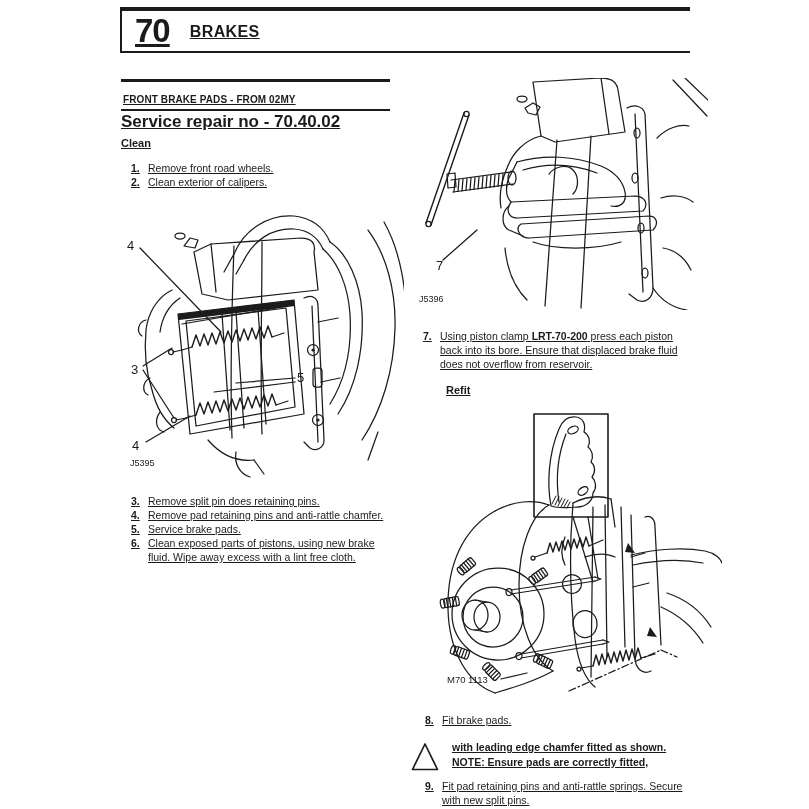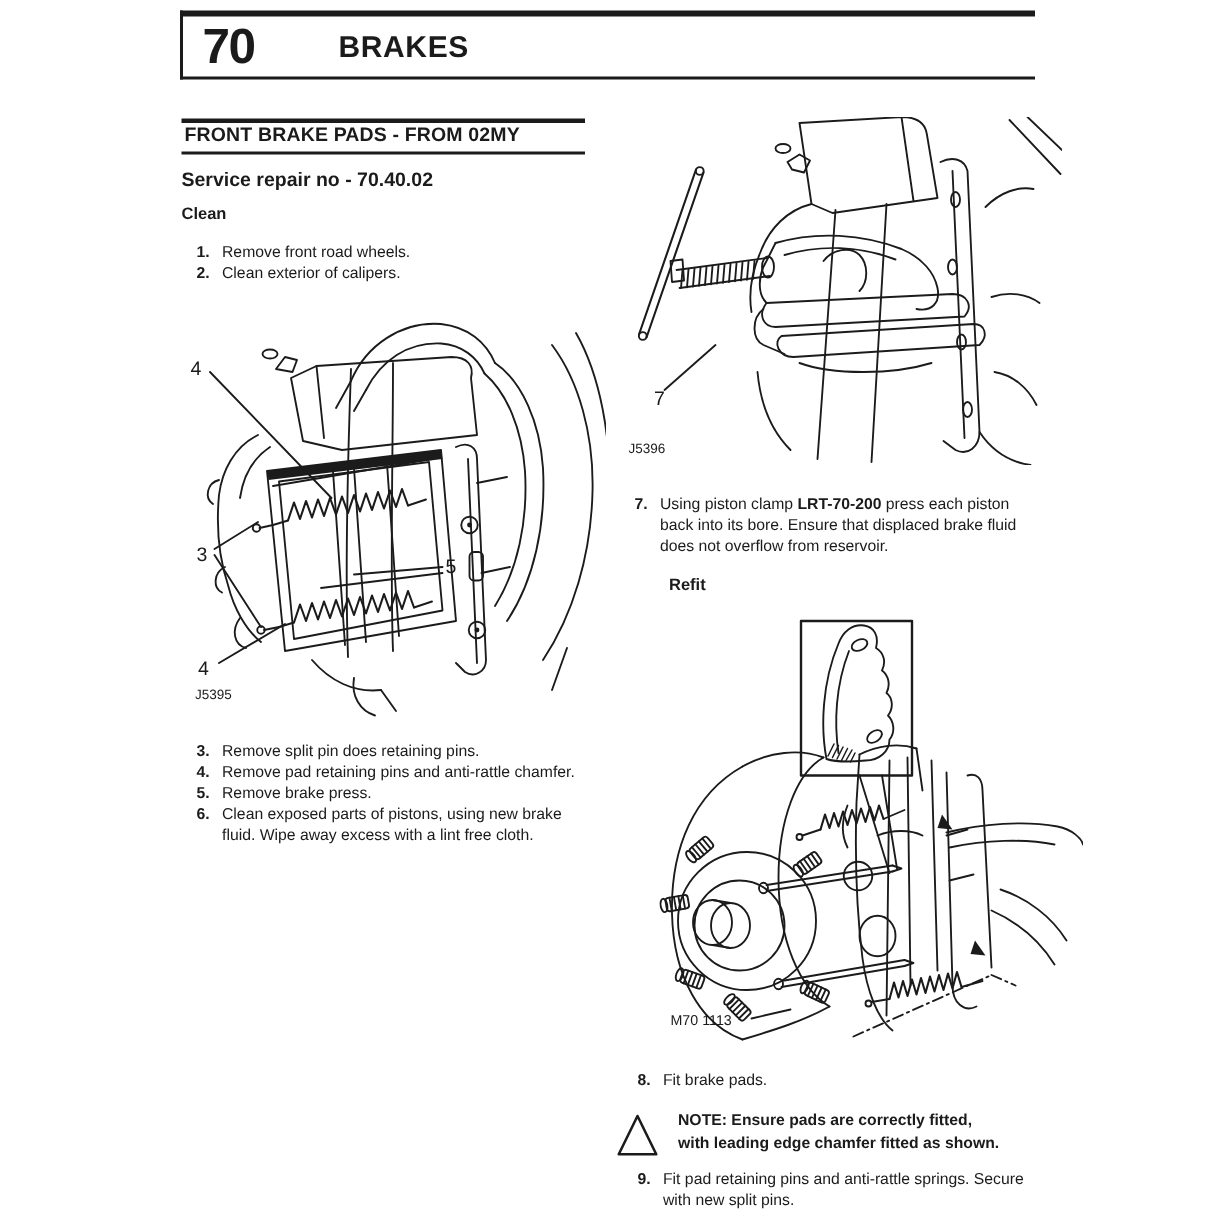--- a/index.html
+++ b/index.html
@@ -1,35 +1,35 @@
 <!DOCTYPE html>
 <html><head>
 <meta charset="utf-8">
 <style>
   html,body{margin:0;padding:0;}
   body{
     width:809px;height:809px;background:#ffffff;position:relative;overflow:hidden;
     font-family:"Liberation Sans","DejaVu Sans",sans-serif;color:#1b1b1b;
   }
-  .abs{position:absolute;}
+  .abs{position:absolute;text-decoration:underline;}
   
   .hdr{
     left:120px;top:7px;width:568px;height:40px;
     border-top:4px solid #1b1b1b;border-bottom:2px solid #1b1b1b;border-left:2px solid #1b1b1b;
     display:flex;align-items:center;
   }
   .hdr .secnum{font-size:33px;font-weight:bold;margin-left:13px;letter-spacing:-1px;line-height:1;padding-bottom:2px;}
-  .hdr .sectitle{font-size:20px;font-weight:bold;margin-left:56px;letter-spacing:.4px;padding-top:2px;text-align:right;}
+  .hdr .sectitle{font-size:16px;font-weight:bold;margin-left:20px;letter-spacing:.4px;padding-top:2px;text-align:right;}
   
   .titleblock{
     left:121px;top:79px;width:267px;
     border-top:3px solid #1b1b1b;border-bottom:2px solid #1b1b1b;
-    padding:0 0 4px 2px;font-size:13px;font-weight:bold;letter-spacing:.1px;
+    padding:12px 0 4px 2px;font-size:10px;font-weight:bold;letter-spacing:.1px;
   }
-  .svcline{left:121px;top:112px;font-size:13px;font-weight:bold;}
+  .svcline{left:121px;top:112px;font-size:17px;font-weight:bold;}
   .subhead{font-size:11px;font-weight:bold;}
   .steps{display:flex;flex-direction:column;}
   .step-row{display:flex;font-size:10.5px;line-height:14px;}
   .step-row .num{font-weight:bold;width:13px;flex:none;margin-right:4px;text-align:left;}
   .step-row .txt{flex:1;}
   .boldtool{font-weight:bold;}
   .note-text{font-size:10.5px;font-weight:bold;line-height:15px;white-space:nowrap;}
   svg text{font-family:"Liberation Sans","DejaVu Sans",sans-serif;fill:#1b1b1b;stroke:none;}
 </style>
 </head>
@@ -131,21 +131,21 @@
   <div class="step-row">
     <span class="num">3.</span>
     <span class="txt">Remove split pin does retaining pins.</span>
   </div>
   <div class="step-row">
     <span class="num">4.</span>
     <span class="txt">Remove pad retaining pins and anti-rattle chamfer.</span>
   </div>
   <div class="step-row">
     <span class="num">5.</span>
-    <span class="txt">Remove brake press.</span>
+    <span class="txt">Service brake pads.</span>
   </div>
   <div class="step-row">
     <span class="num">6.</span>
     <span class="txt">Clean exposed parts of pistons, using new brake fluid. Wipe away excess with a lint free cloth.</span>
   </div>
 </div>
 
 <div class="abs" style="left:405px;top:78px;width:303px;height:232px;">
 <svg width="303" height="232" viewBox="0 0 303 232">
   <g fill="none" stroke="#1b1b1b" stroke-width="1.25" stroke-linecap="round" stroke-linejoin="round">
@@ -303,20 +303,20 @@
   <span class="num">8.</span>
   <span class="txt">Fit brake pads.</span>
 </div>
 
 <div class="abs" style="left:410px;top:741px;width:30px;height:32px;">
   <svg width="30" height="32" viewBox="0 0 30 32">
     <path d="M15,3 L27.5,28.5 L2.5,28.5 Z" fill="none" stroke="#1b1b1b" stroke-width="1.7" stroke-linejoin="round"></path>
   </svg>
 </div>
 <div class="abs note-text" style="left:452px;top:740px;">
+  <div>with leading edge chamfer fitted as shown.</div>
   <div>NOTE: Ensure pads are correctly fitted,</div>
-  <div>with leading edge chamfer fitted as shown.</div>
 </div>
 
 <div class="abs step-row" style="left:425px;top:779px;width:267px;">
   <span class="num">9.</span>
   <span class="txt">Fit pad retaining pins and anti-rattle springs. Secure with new split pins.</span>
 </div>
 
 </body></html>

